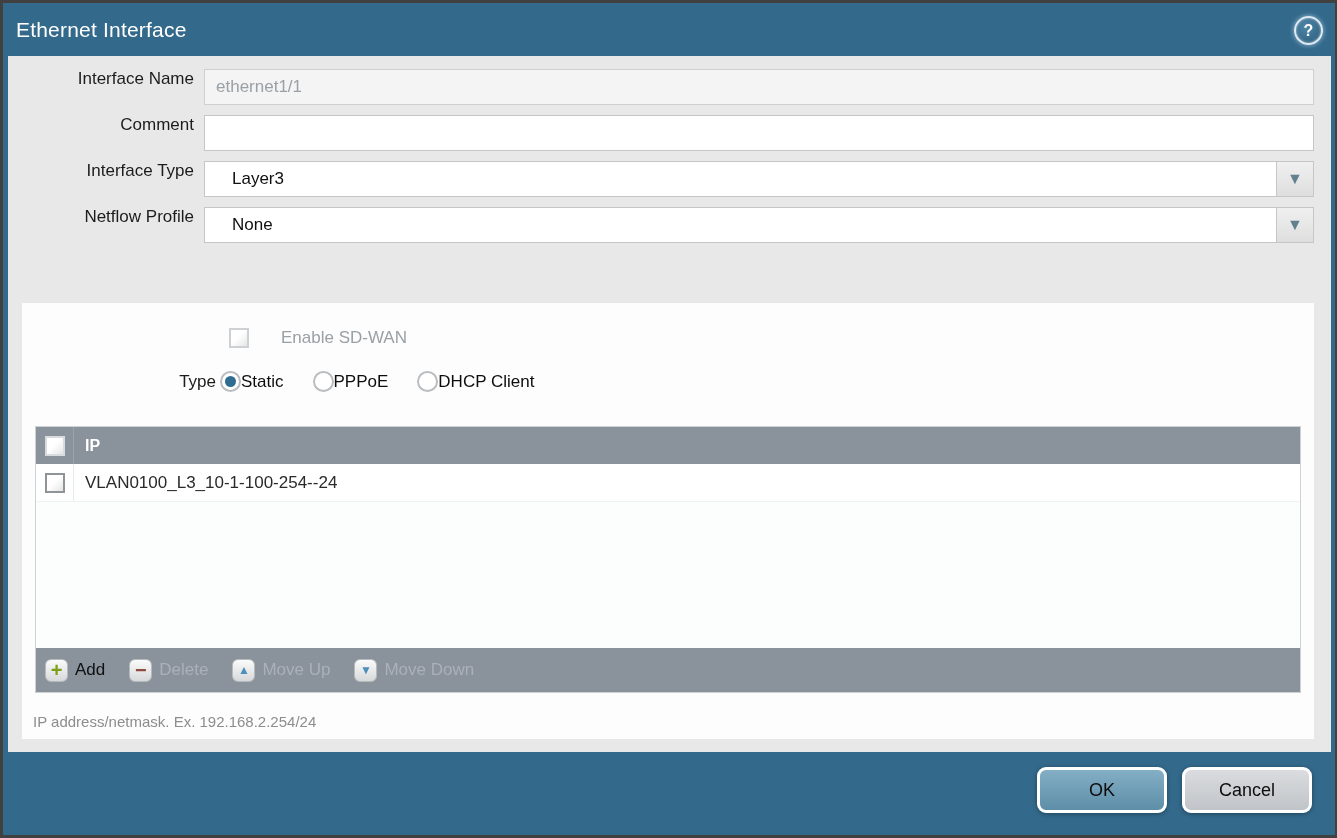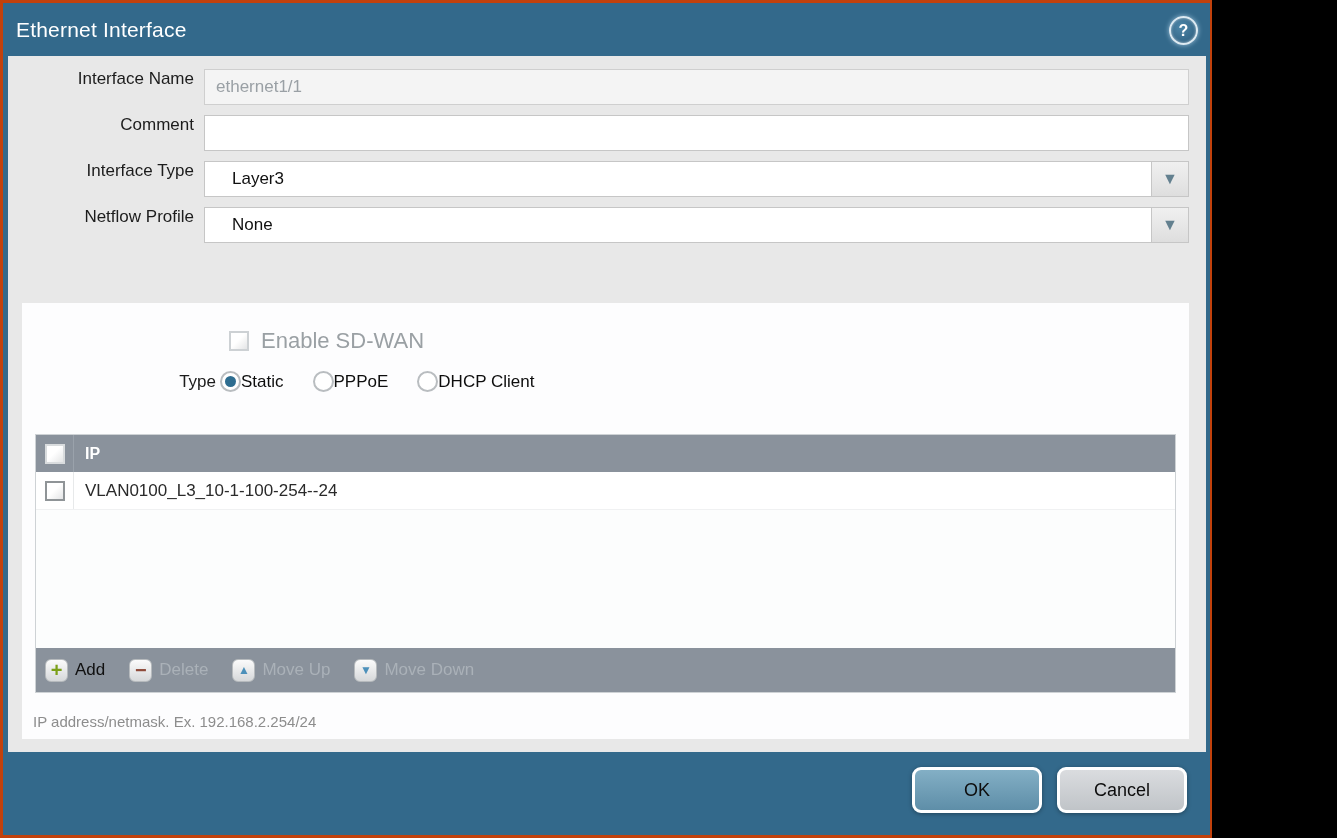--- a/index.html
+++ b/index.html
@@ -1,19 +1,19 @@
 <!DOCTYPE html>
 <html><head>
 <meta charset="utf-8">
 <style>
   * { margin:0; padding:0; box-sizing:border-box; }
   html,body { background:#000; }
   body { font-family:"Liberation Sans","DejaVu Sans",sans-serif; }
 
-  .window { position:relative; width:1212px; height:838px; background:#c2410c; overflow:hidden; }
+  .window { position:relative; width:1337px; height:838px; background:#404040; overflow:hidden; }
   .dialog { position:absolute; left:3px; top:3px; right:2px; bottom:3px; background:#33698b; }
 
   
   .titlebar { position:absolute; top:0; left:0; right:0; height:53px; display:flex; align-items:center; padding-left:13px; }
   .title { color:#ffffff; font-size:21px; letter-spacing:0.2px; }
   .help-icon { position:absolute; top:13px; right:12px; width:29px; height:29px; border-radius:50%;
     background:radial-gradient(circle at 40% 35%, #4d86a8, #29597a); border:2px solid #ddeaf2;
     box-shadow:0 0 5px rgba(200,230,250,.7), inset 0 0 3px rgba(255,255,255,.6);
     color:#fff; font-weight:bold; font-size:16px; display:flex; align-items:center; justify-content:center; cursor:pointer; }
 
@@ -38,32 +38,32 @@
   .tabs { position:absolute; top:196px; left:10px; display:flex; gap:5px; height:51px; align-items:flex-start; }
   .tab { height:44px; background:#b4b4b4; border-radius:9px 9px 0 0; padding:0 23px; font-size:19px;
     color:#3c3c3c; line-height:46px; cursor:pointer; white-space:nowrap; }
   .tab.active { height:51px; background:#fdfdfe; color:#333; }
 
   
   .panel { position:absolute; left:14px; right:17px; top:247px; height:436px; background:#fdfdfe; }
 
   .sdwan-row { position:absolute; top:25px; left:207px; display:flex; align-items:center; gap:12px; }
   .checkbox { width:20px; height:20px; border:2px solid #cdd1d4; background:linear-gradient(135deg,#ffffff 45%,#e4e5e6); cursor:pointer; }
-  .sdwan-label { font-size:22px; color:#9aa0a4; }
+  .sdwan-label { font-size:17px; color:#9aa0a4;margin-left:20px; }
 
   .type-row { position:absolute; top:68px; left:0; display:flex; align-items:center; }
   .type-label { width:198px; flex:none; text-align:right; padding-right:4px; font-size:17px; color:#1c1c1c; }
   .radio-group { display:flex; align-items:center; gap:0; margin-right:29px; cursor:pointer; }
   .radio { width:21px; height:21px; border-radius:50%; border:2px solid #b9bdc0; background:#fff; position:relative; flex:none; }
   .radio.selected::after { content:""; position:absolute; inset:3px; border-radius:50%; background:#2e6d90; }
   .radio-label { font-size:17px; color:#0d0d0d; }
 
   
   .iptable { position:absolute; left:13px; right:13px; top:123px; bottom:46px; display:flex; flex-direction:column;
-    border:1px solid #ced2d5; background:#fcfdfd;margin-top:8px; }
+    border:1px solid #ced2d5; background:#fcfdfd; }
   .thead { height:37px; flex:none; background:#8a929c; display:flex; align-items:stretch; }
   .th-check { width:38px; flex:none; display:flex; align-items:center; justify-content:center; border-right:1px solid #9aa2ab; }
   .th-check .checkbox { border-color:#d9dcde; }
   .th-label { padding-left:11px; color:#ffffff; font-size:16px; font-weight:600; align-self:center; }
   .trow { height:38px; flex:none; background:#ffffff; display:flex; align-items:stretch; border-bottom:1px solid #f0f1f2; }
   .td-check { width:38px; flex:none; display:flex; align-items:center; justify-content:center; border-right:1px solid #e7e9ea; }
   .td-check .checkbox, .trow .checkbox { border-color:#8f9497; }
   .td-text { padding-left:11px; font-size:17px; color:#2a2a2a; align-self:center; }
   .tfill { flex:1; background:#fcfdfd; }
   .ttoolbar { height:44px; flex:none; background:#8a929c; display:flex; align-items:center; padding-left:9px; gap:24px; }

